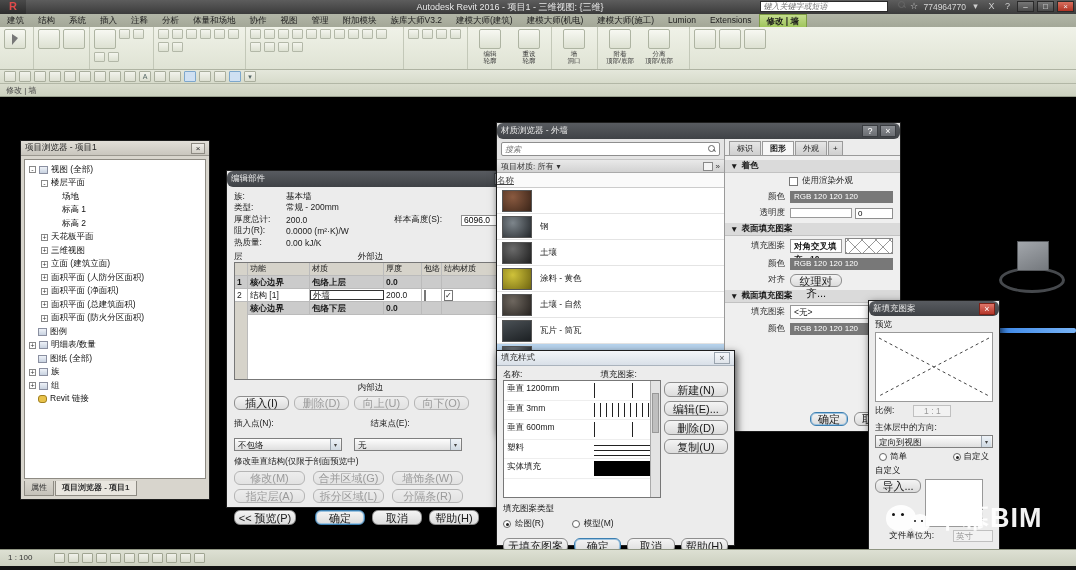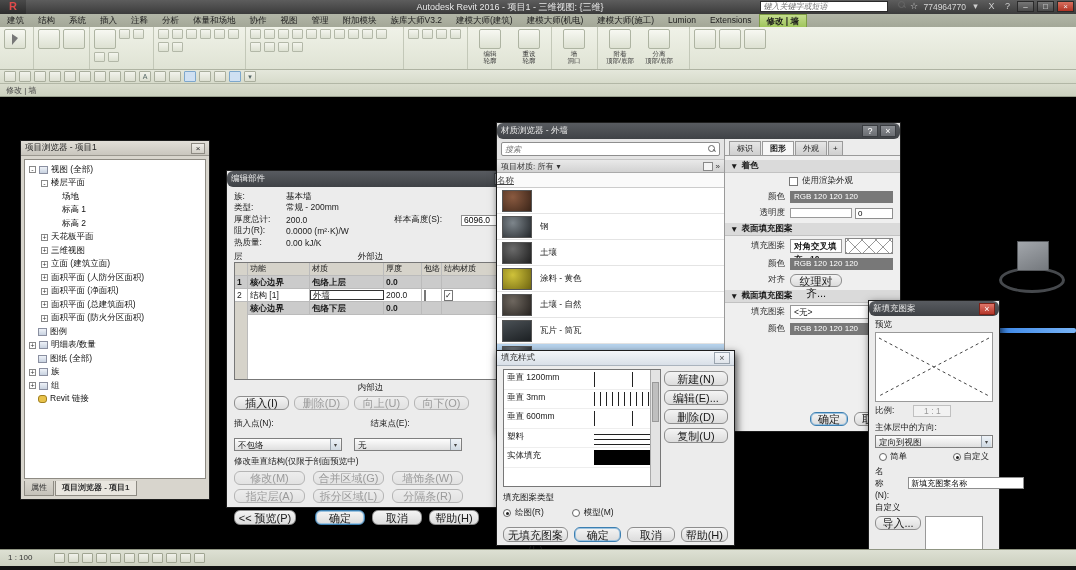--- a/index.html
+++ b/index.html
@@ -698,20 +698,24 @@
     </div>
   </div>
 
   <div class="dlg fp">
     <div class="dtitle-light">
       <span>填充样式</span>
       <span class="dt-sp"></span>
       <span class="dx lite">×</span>
     </div>
     <div class="fp-body">
+      <div class="fp-hdrs">
+        <span>名称:</span>
+        <span class="h2">填充图案:</span>
+      </div>
       <div class="fp-list">
         <div class="fprow">
             <span class="fp-name">垂直 1200mm</span>
             <span class="fp-prev pv-sparse"></span>
           </div>
         <div class="fprow">
             <span class="fp-name">垂直 3mm</span>
             <span class="fp-prev pv-dense"></span>
           </div>
         <div class="fprow">
@@ -783,37 +787,38 @@
       <div class="nf-row" style="justify-content:space-between;padding:0 4px">
         <span style="display:flex;align-items:center;gap:3px">
             <span class="radio"></span>
             <span>简单</span>
           </span>
         <span style="display:flex;align-items:center;gap:3px">
             <span class="radio on"></span>
             <span>自定义</span>
           </span>
       </div>
-      <div class="nf-row">
-        <span>名称(N):</span>
-        <input class="field nf-name-in" value="新填充图案名称" style="">
-      </div>
       <div style="margin-top:2px">自定义</div>
       <div class="nf-import">
         <span class="btn">导入...</span>
         <span class="nf-box"></span>
       </div>
       <div class="nf-row" style="justify-content:flex-end">
         <span>文件单位为:</span>
         <span class="field dis nf-un">英寸</span>
       </div>
 
     </div>
   </div>
 
+  <div class="wm">
+    <span class="wm-bub"></span>
+    <span class="wm-bub small"></span>
+    <span class="wm-text">华幕BIM</span>
+  </div>
 
   <div class="statusbar">
     <div class="sb-inner">
       <span>1 : 100</span>
       <span style="width:16px"></span>
       <span class="sic"></span>
       <span class="sic"></span>
       <span class="sic"></span>
       <span class="sic"></span>
       <span class="sic"></span>

